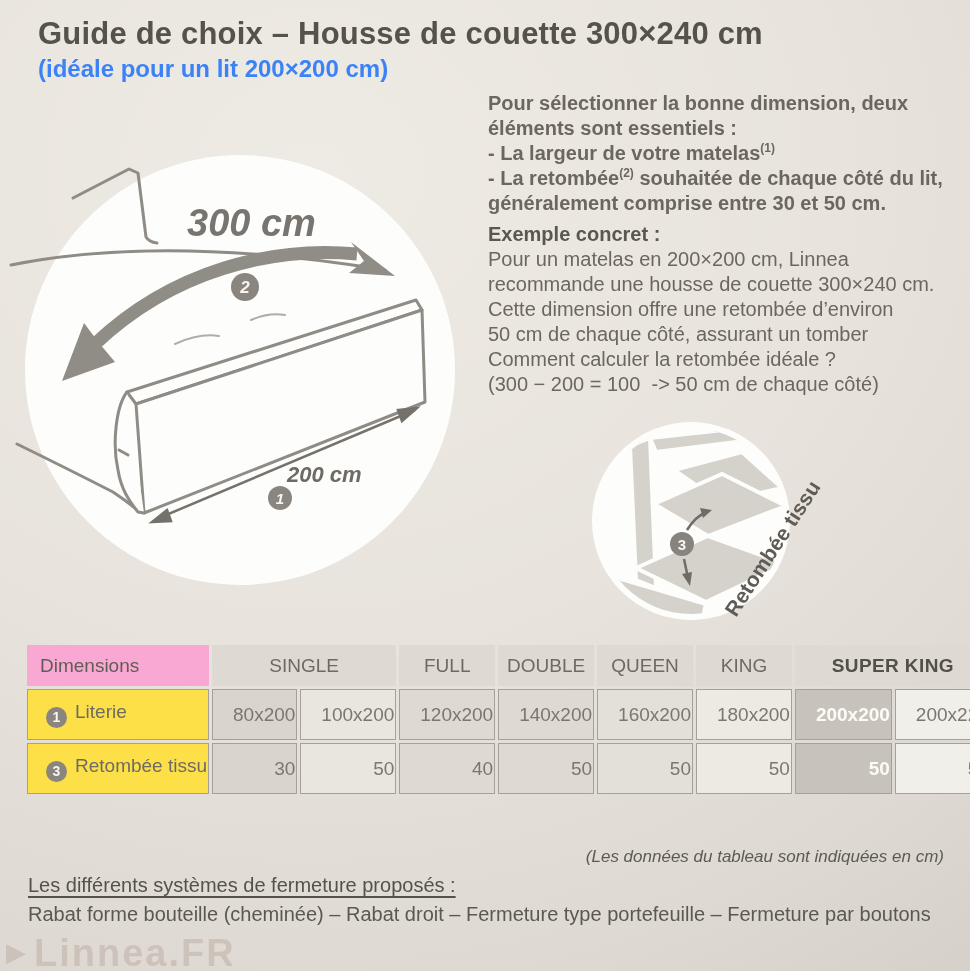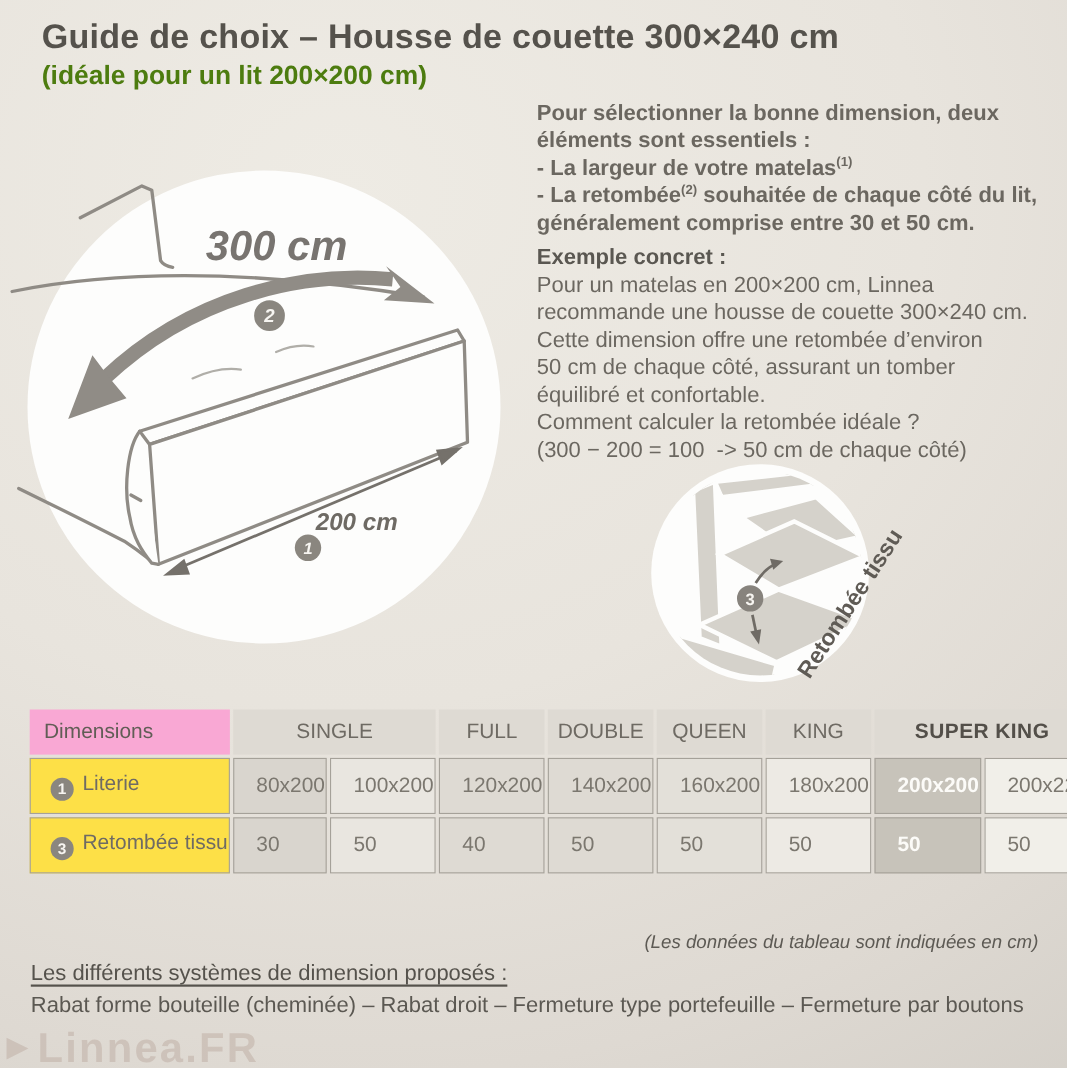--- a/index.html
+++ b/index.html
@@ -9,21 +9,21 @@
     overflow:hidden;
     font-family:"Liberation Sans","DejaVu Sans",sans-serif;
     background:radial-gradient(130% 115% at 32% 18%, #eeebe4 0%, #e8e4dd 42%, #ded9d2 72%, #cfcbc4 100%);
     color:#6b6760;
   }
   .abs{position:absolute;}
 
   
   #title-block{left:38px;top:16px;}
   #page-title{margin:0;font-size:31px;font-weight:700;color:#55524c;letter-spacing:.2px;}
-  #page-subtitle{margin:3px 0 0;font-size:24px;font-weight:700;color:#4d7c0f;}
+  #page-subtitle{margin:3px 0 0;font-size:24px;font-weight:700;color:#3b82f6;}
 
   
   .copy{font-size:20px;line-height:25px;color:#6b6760;white-space:nowrap;}
   #intro-block{left:488px;top:91px;font-weight:bold;}
   #example-block{left:488px;top:222px;}
   .copy .bold{font-weight:700;color:#5a5751;}
   .copy sup{font-size:12px;line-height:0;}
 
   
   #main-diagram{left:25px;top:152px;width:434px;height:434px;font-style:italic;}
@@ -37,21 +37,21 @@
   }
   #dims-table col.c-label{width:188px;}
   #dims-table col.c-data{width:88px;}
   #dims-table th{
     height:39px;background:#dedad3;color:#6e6a63;
     font-size:19px;font-weight:400;text-align:center;
   }
   #dims-table th.dim{background:#f9a8d4;text-align:left;padding-left:13px;color:#615d56;}
   #dims-table th.sk{font-weight:700;color:#534f49;letter-spacing:.4px;}
   #dims-table td{
-    height:47px;border:1.5px solid #a5a199;text-align:left;
+    height:47px;border:1.5px solid #a5a199;text-align:right;
     font-size:19px;color:#7b776f;background:#e2dfd8;padding-left:20px;
   }
   #dims-table td.rowlabel{background:#fde047;text-align:left;padding-left:18px;color:#6f6b64;white-space:nowrap;}
   #dims-table tbody td:nth-child(2){background:#d9d5ce;}
   #dims-table tbody td:nth-child(3){background:#e9e6e0;}
   #dims-table tbody td:nth-child(4){background:#dedad3;}
   #dims-table tbody td:nth-child(5){background:#dedad3;}
   #dims-table tbody td:nth-child(6){background:#e3e0d9;}
   #dims-table tbody td:nth-child(7){background:#edeae4;}
   #dims-table tbody td:nth-child(9){background:#f1efe9;}
@@ -91,21 +91,20 @@
   <div><span>- La retombée</span><sup>(2)</sup><span> souhaitée de chaque côté du lit,</span></div>
   <div>généralement comprise entre 30 et 50 cm.</div>
 </div>
 
 <div class="abs copy" id="example-block">
   <div class="bold">Exemple concret :</div>
   <div>Pour un matelas en 200×200 cm, Linnea</div>
   <div>recommande une housse de couette 300×240 cm.</div>
   <div>Cette dimension offre une retombée d’environ</div>
   <div>50 cm de chaque côté, assurant un tomber</div>
-  <div>équilibré et confortable.</div>
   <div>Comment calculer la retombée idéale ?</div>
   <div>(300 − 200 = 100 &nbsp;-&gt; 50 cm de chaque côté)</div>
 </div>
 
 <div class="abs" id="main-diagram">
   <svg width="434" height="434" viewBox="0 0 434 434">
     <circle cx="215" cy="218" r="215" fill="#fdfdfc"></circle>
 
     <g stroke="#8f8b85" stroke-width="3" fill="none" stroke-linecap="round" stroke-linejoin="round">
       <path d="M -14,113 Q 140,82 360,118"></path>
@@ -217,18 +216,18 @@
         <td>50</td>
         <td>50</td>
         <td class="hl">50</td>
         <td>50</td>
       </tr>
     </tbody>
   </table>
 
 <div class="abs" id="table-note">(Les données du tableau sont indiquées en cm)</div>
 
-<div class="abs" id="closures-heading">Les différents systèmes de dimension proposés :</div>
+<div class="abs" id="closures-heading">Les différents systèmes de fermeture proposés :</div>
 <div class="abs" id="closures-items">Rabat forme bouteille (cheminée) – Rabat droit – Fermeture type portefeuille – Fermeture par boutons</div>
 
 <div class="abs" id="watermark">
   <span class="wm-tri">▶</span><span class="wm-txt">Linnea.FR</span>
 </div>
 
 </body></html>

